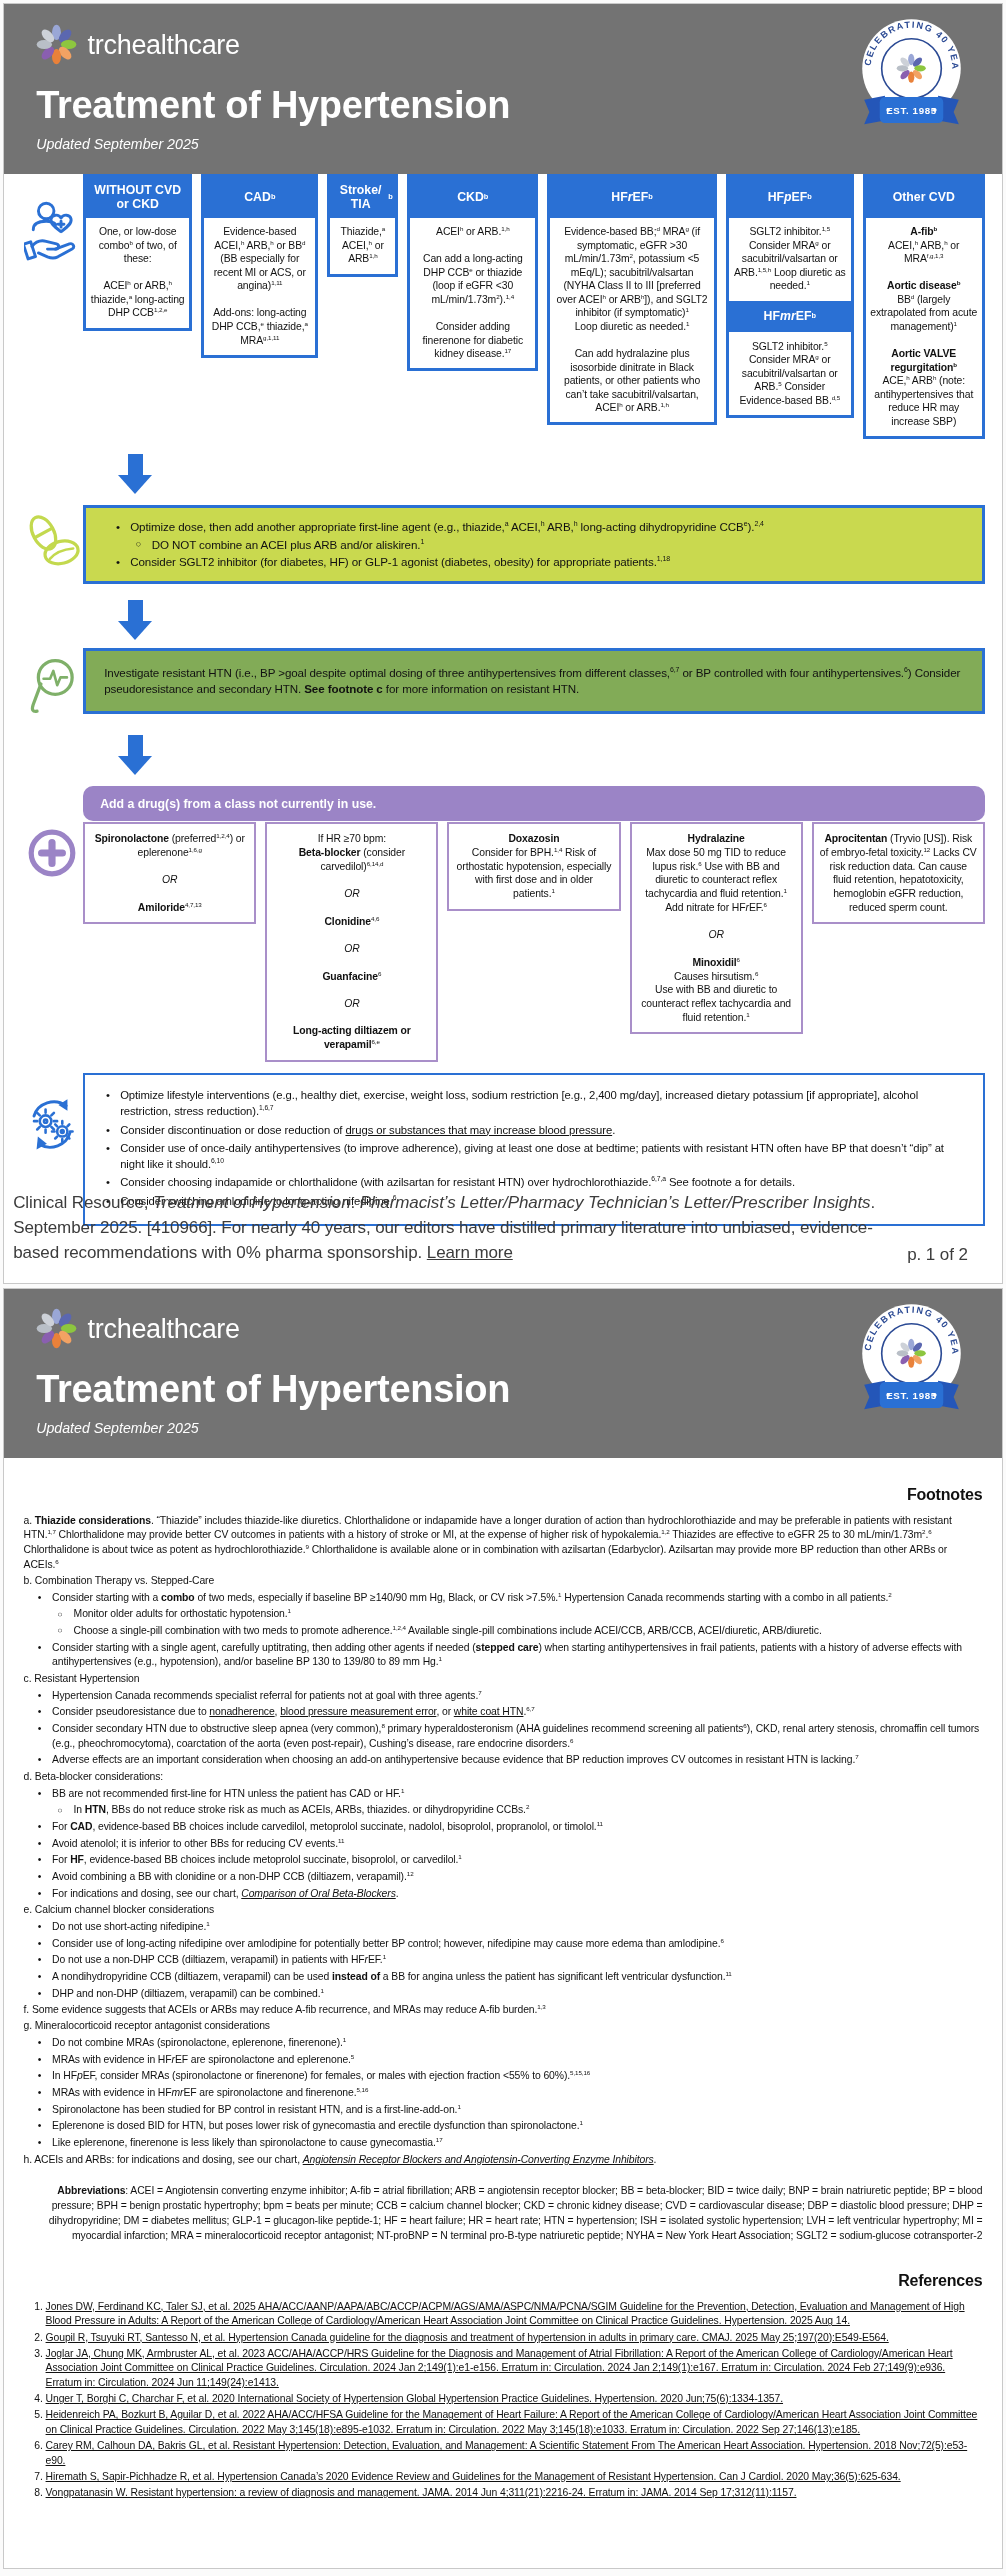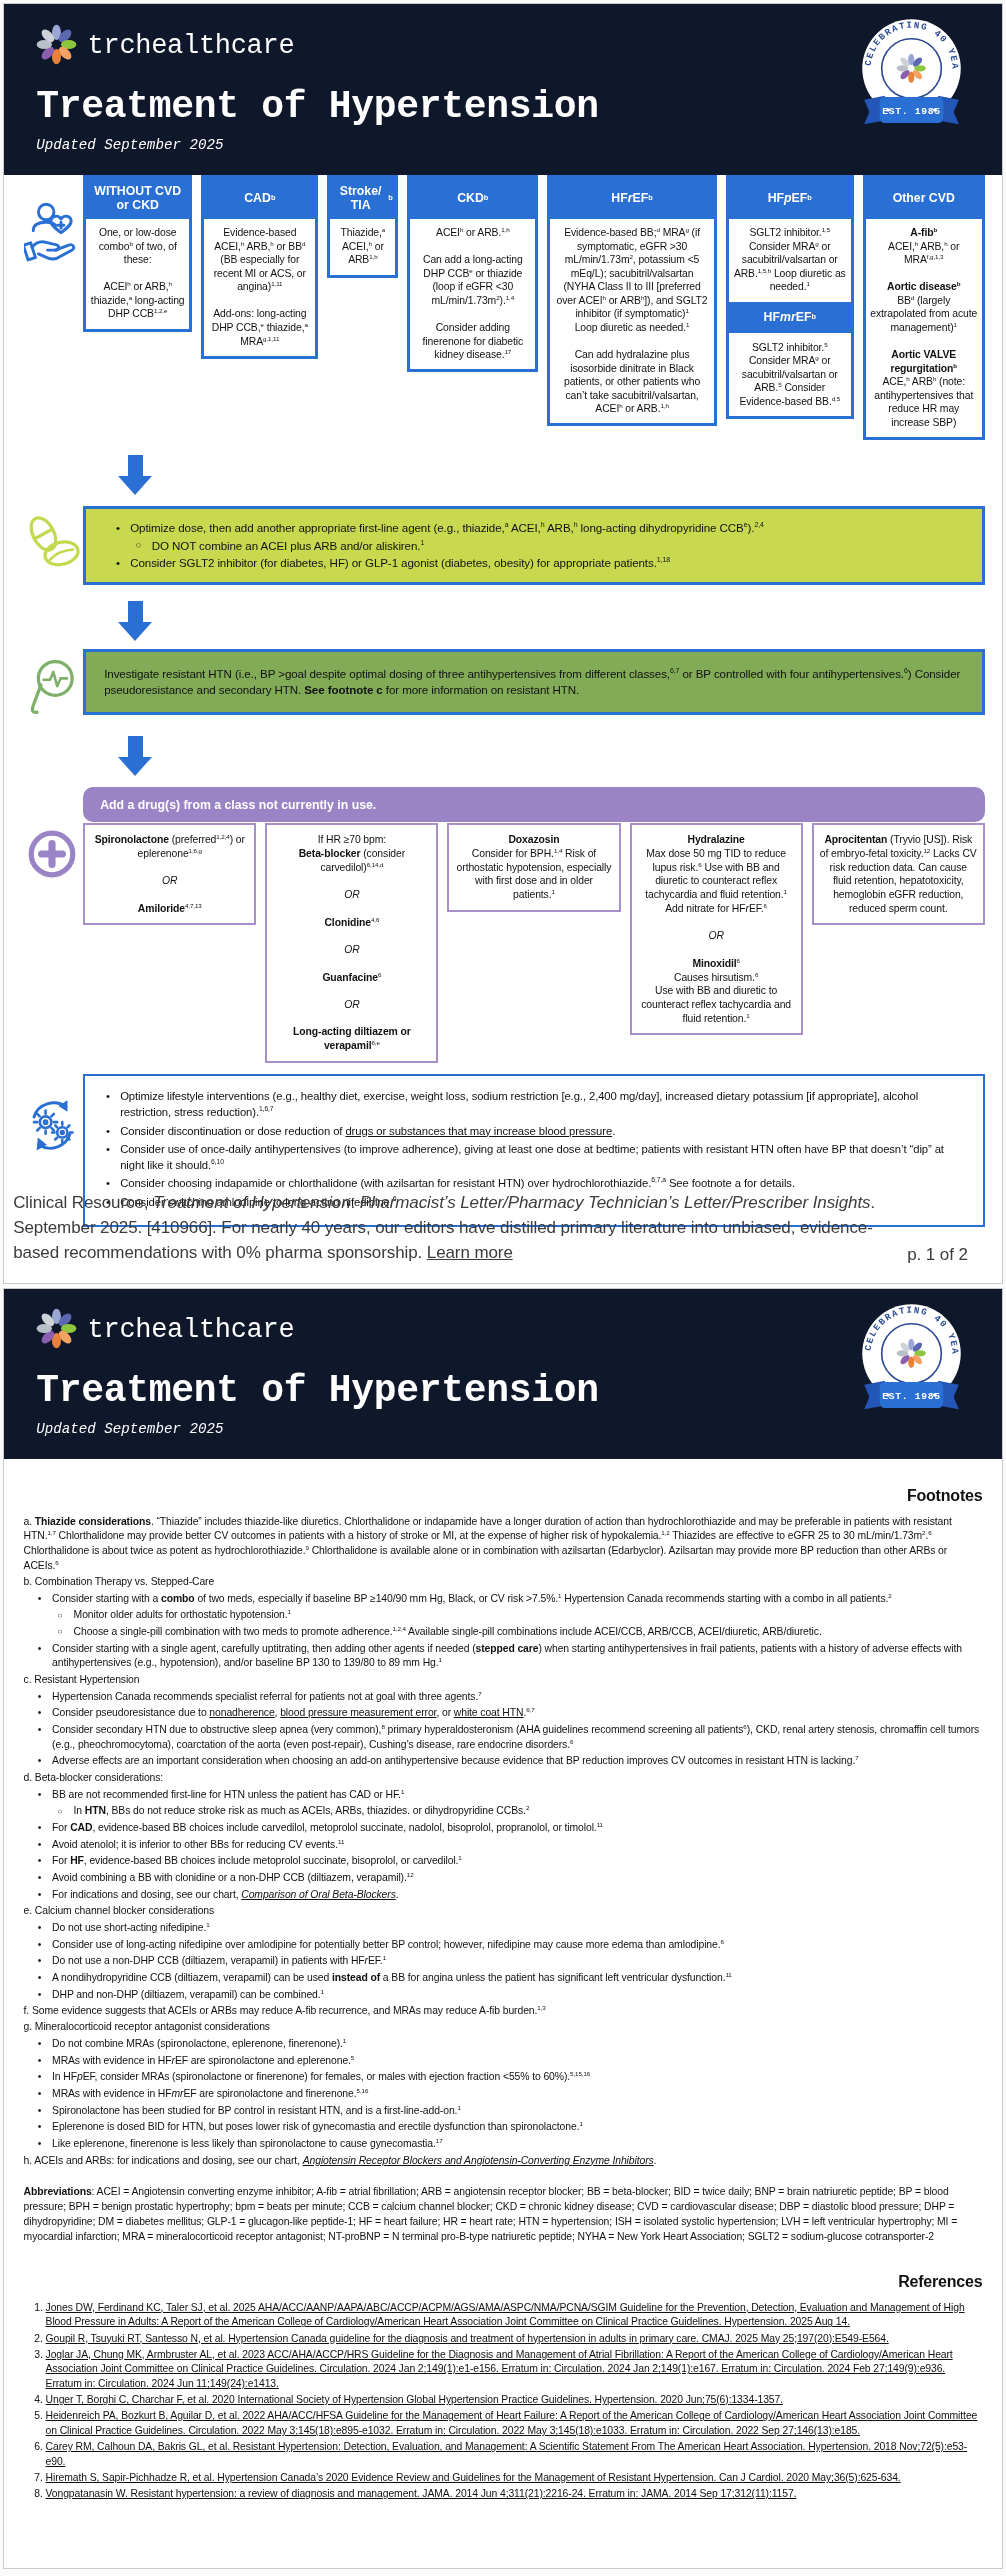--- a/index.html
+++ b/index.html
@@ -1,21 +1,21 @@
 <!DOCTYPE html>
 <html style="font-size:10.4px"><head>
 <meta charset="utf-8">
 <style>
   * { box-sizing: border-box; margin: 0; padding: 0; }
   body { background:#e9e9e9; font-family:"Liberation Sans", sans-serif; color:#111; -webkit-font-smoothing:antialiased; }
   .doc { width:1006px; margin:0 auto; background:#fbfbfb; padding:3.2px; }
   .page { background:#fff; border:0.6px solid #c9c9c9; margin-bottom:3.9px; min-height:1281px; position:relative; padding-bottom:15.5px; }
 
   
-  .banner { background:#0f172a; color:#fff; padding:19.4px 32px 22px 32px; position:relative; min-height:158px;font-family:Liberation Mono, monospace; }
+  .banner { background:#737373; color:#fff; padding:19.4px 32px 22px 32px; position:relative; min-height:158px; }
   .brand-row { display:flex; align-items:center; gap:10.4px; }
   .brand-word { font-size:27px; font-weight:400; letter-spacing:-0.3px; }
   .banner h1 { font-size:38px; font-weight:700; margin-top:17px; letter-spacing:-0.3px; }
   .updated { font-style:italic; font-size:14.2px; margin-top:9px; font-weight:300; }
   .badge { position:absolute; right:38px; top:14.2px; }
 
   
   .flow { padding:0 17px; }
   .frow { display:flex; align-items:flex-start; }
   .icon-cell { flex:0 0 62px; display:flex; justify-content:center; padding-top:26px; }
@@ -50,21 +50,21 @@
   .opt-box .li1 { margin:2.6px 0; }
 
   .pfooter { position:absolute; bottom:18px; left:0; right:0; padding:0 17px 0 9px; font-size:17px; color:#3c3c3c; display:flex; align-items:flex-end; gap:13px; letter-spacing:-0.1px; }
   .pfooter .ftext { flex:1; max-width:919px; line-height:1.45; }
   .pnum { white-space:nowrap; padding-right:17px; }
 
   
   .p2body { padding:17px 19.4px 0 19.4px; font-size:10.4px; line-height:1.42; letter-spacing:-0.1px; }
   .sec-h { font-size:16px; font-weight:700; margin:9px 0 6.5px 0; letter-spacing:-0.2px;text-align:right; }
   .fn-line { margin:1.3px 0; }
-  .abbr-p { margin-top:17px; }
+  .abbr-p { margin-top:17px;text-align:right; }
   .refs { margin:3.9px 0 0 2.6px; padding-left:19.4px; }
   .refs li { margin-bottom:1.3px;text-decoration:underline; }
   u { text-underline-offset:1.3px; }
 </style>
 </head>
 <body>
 
 <div class="doc">
 
   <div class="page">

